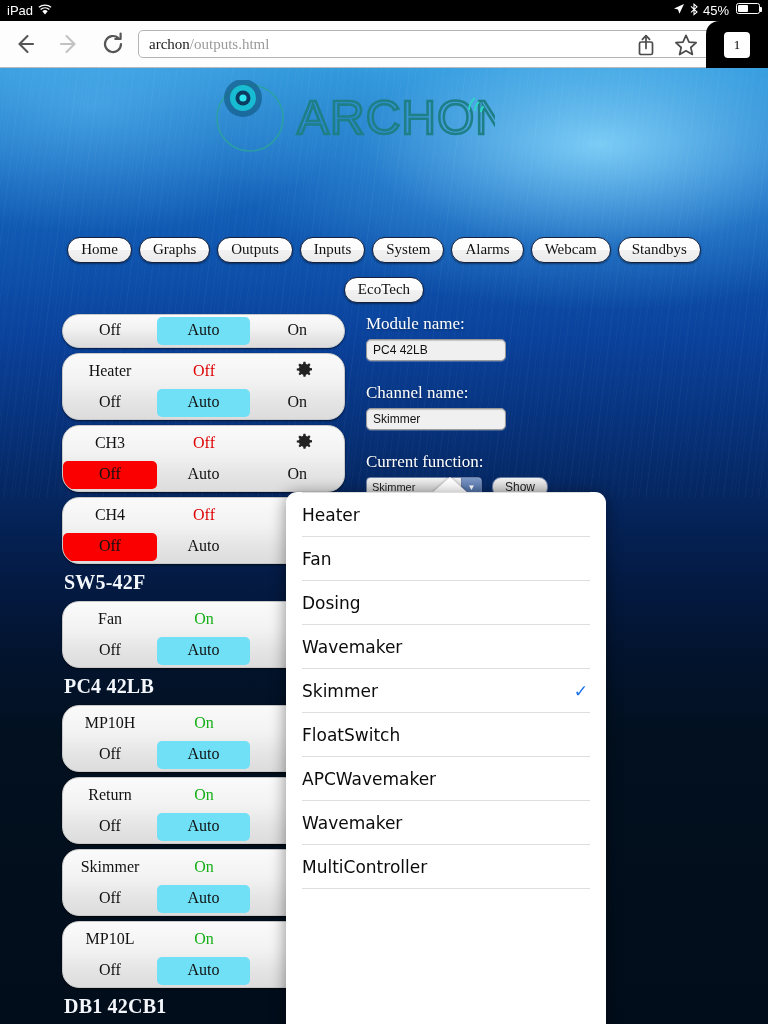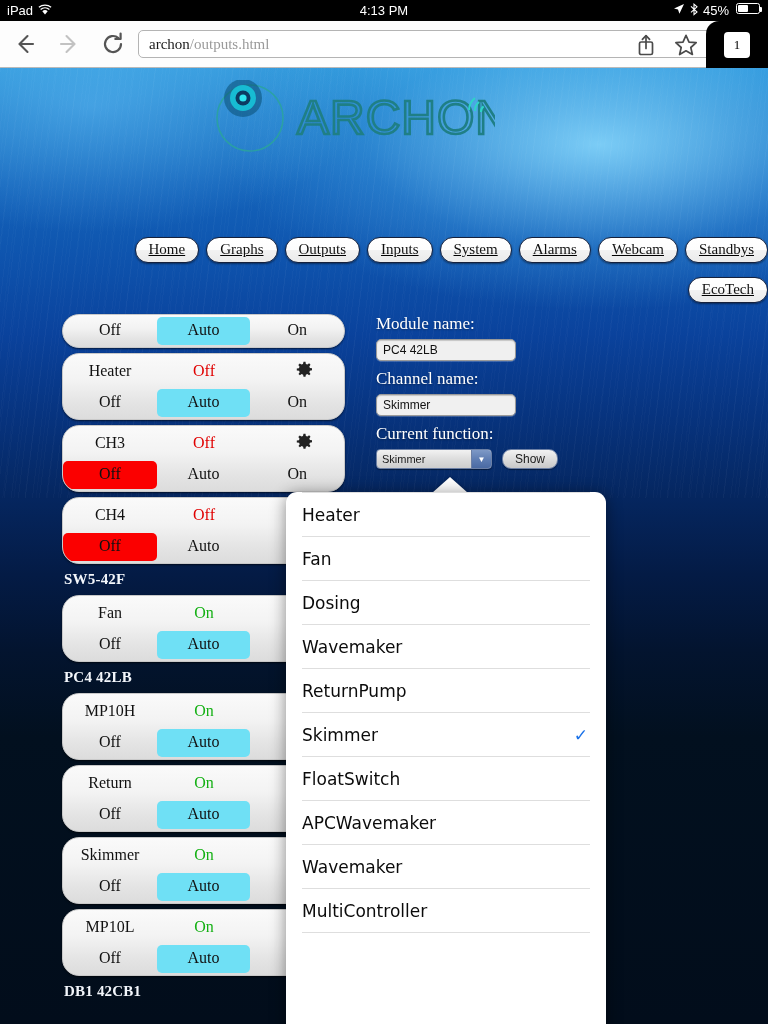--- a/index.html
+++ b/index.html
@@ -91,21 +91,21 @@
     background:
       repeating-linear-gradient(97deg, rgba(255,255,255,.07) 0px, rgba(255,255,255,.07) 1px, rgba(0,0,0,0) 1px, rgba(0,0,0,0) 7px),
       repeating-linear-gradient(-83deg, rgba(255,255,255,.05) 0px, rgba(255,255,255,.05) 1px, rgba(0,0,0,0) 1px, rgba(0,0,0,0) 11px);
   }
 
   
   .logo-wrap { position:absolute; left:0; top:12px; width:768px; height:80px; }
   .logo-svg { position:absolute; left:205px; top:0; }
 
   
-  .navrow { position:absolute; width:768px; display:flex; justify-content:flex-end; gap:7px;text-decoration:underline; }
+  .navrow { position:absolute; width:768px; display:flex; justify-content:center; gap:7px; }
   .navrow.r1 { top:169px; }
   .navrow.r2 { top:209px; }
   .pill {
     background:linear-gradient(180deg,#ffffff 0%, #fdfdfd 48%, #f2f2f2 52%, #eaeaea 100%);
     border:1.5px solid #15213d;
     border-radius:13px;
     padding:3px 13px 4px 13px;
     font-family:"Liberation Serif", serif;
     font-size:15px; color:#111; line-height:1.1;
     box-shadow:0 1px 2px rgba(0,0,0,.45);
@@ -133,31 +133,31 @@
   .ct-gear { position:absolute; right:30px; top:5px; width:20px;height:20px; display:flex;align-items:center;justify-content:center;}
   .card-bot { position:relative; height:32px; display:flex; }
   .seg {
     flex:1; text-align:center; line-height:26px; margin:2px 0;
     font-family:"Liberation Serif", serif; font-size:16px; color:#111;
   }
   .seg.active-auto { background:#6fe0f5; border-radius:5px; }
   .seg.active-off  { background:#fb0000; border-radius:5px; }
   .group-header {
     font-family:"Liberation Serif", serif; font-weight:bold;
-    font-size:15px; color:#f3f6fb; padding:2px 0 3px 2px;
+    font-size:20px; color:#f3f6fb; padding:2px 0 3px 2px;
     margin-bottom:4px; letter-spacing:.2px;
   }
 
   
-  .form { position:absolute; left:376px; top:246px; width:240px; }
+  .form { position:absolute; left:366px; top:246px; width:240px; }
   .form-label {
     font-family:"Liberation Serif", serif; font-size:17px; color:#ffffff;
     margin-bottom:5px; text-shadow:0 1px 2px rgba(0,0,0,.35);
   }
-  .form-label.second { margin-top:8px; }
+  .form-label.second { margin-top:22px; }
   .textfield {
     width:140px; height:22px; background:#f0f0f0; border:1px solid #9a9a9a;
     border-radius:5px; box-shadow:inset 0 1px 1px rgba(0,0,0,.18), 0 1px 0 rgba(255,255,255,.22);
     font-family:"Liberation Sans", sans-serif; font-size:12px; color:#111;
     display:flex; align-items:center; padding-left:6px;
   }
   .fnrow { display:flex; align-items:center; gap:10px; margin-top:2px; }
   .select {
     width:116px; height:20px; border:1px solid #6b7fa5; border-radius:4px;
     background:linear-gradient(180deg,#f2f2f2 0%, #dcdcdc 52%, #cdcdcd 100%);
@@ -208,21 +208,20 @@
     <div class="sb-left">
       <span>iPad</span>
       <span class="wifi-glyph">
         <svg width="14" height="11" viewBox="0 0 14 11">
             <path d="M7 10.4 L4.3 7.2 a4.2 4.2 0 0 1 5.4 0 Z" fill="#fff"></path>
             <path d="M2.6 5.4 a6.9 6.9 0 0 1 8.8 0" stroke="#fff" stroke-width="1.3" fill="none"></path>
             <path d="M0.9 3.3 a9.6 9.6 0 0 1 12.2 0" stroke="#fff" stroke-width="1.3" fill="none"></path>
           </svg>
       </span>
     </div>
-    <div class="sb-center">4:13 PM</div>
     <div class="sb-right">
       <span>
         <svg width="12" height="12" viewBox="0 0 12 12">
             <path d="M11 1 L1 5.4 L5 6.6 L6.4 10.8 Z" fill="#fff"></path>
           </svg>
       </span>
       <span>
         <svg width="8" height="13" viewBox="0 0 8 13">
             <path d="M1 3.4 L7 9 L4 11.6 L4 1.2 L7 3.8 L1 9.4" stroke="#fff" stroke-width="1.1" fill="none"></path>
           </svg>
@@ -460,23 +459,20 @@
           <div class="pop-item">
             <span>Fan</span>
           </div>
           <div class="pop-item">
             <span>Dosing</span>
           </div>
           <div class="pop-item">
             <span>Wavemaker</span>
           </div>
           <div class="pop-item">
-            <span>ReturnPump</span>
-          </div>
-          <div class="pop-item">
             <span>Skimmer</span>
             <span class="chk">✓</span>
           </div>
           <div class="pop-item">
             <span>FloatSwitch</span>
           </div>
           <div class="pop-item">
             <span>APCWavemaker</span>
           </div>
           <div class="pop-item">

